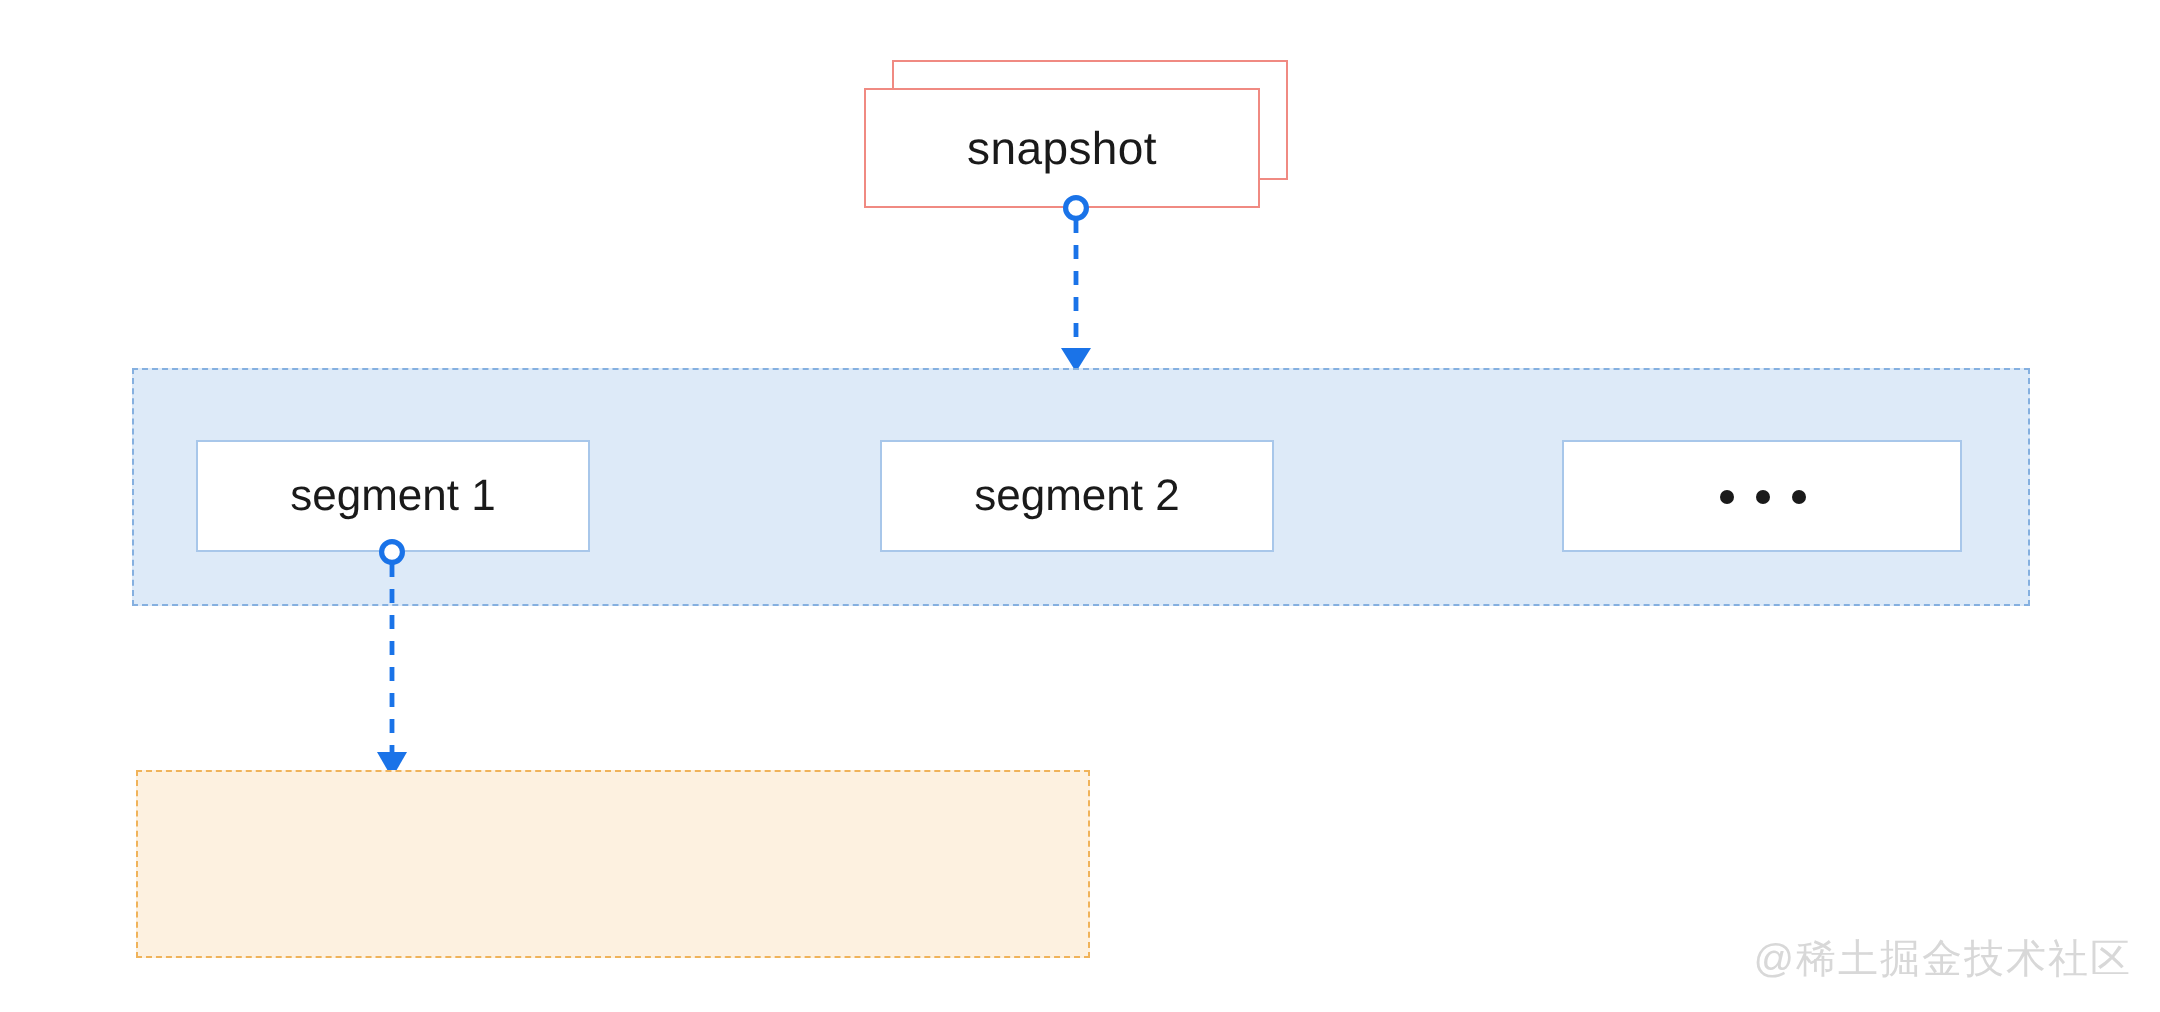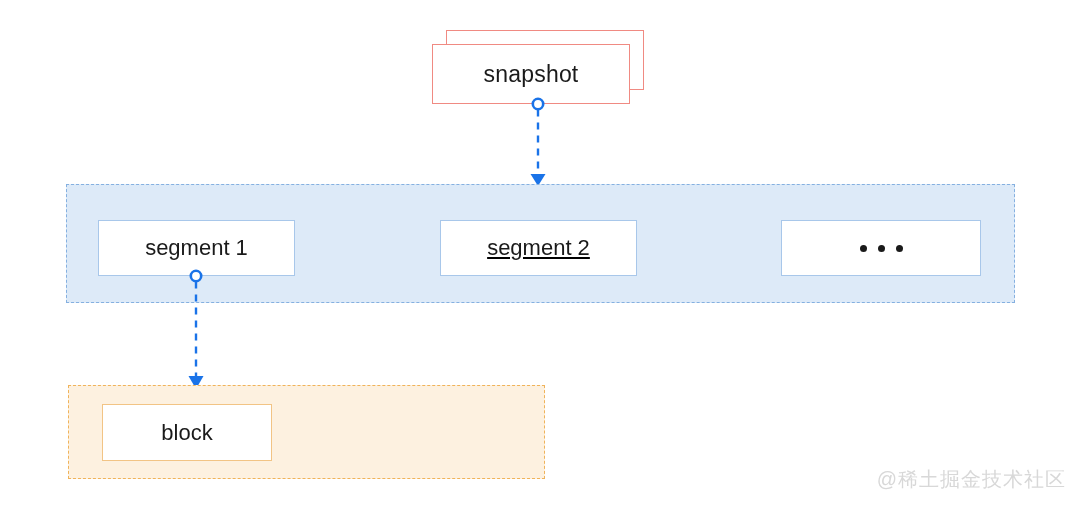--- a/index.html
+++ b/index.html
@@ -69,21 +69,21 @@
     box-sizing: border-box;
     display: flex;
     align-items: center;
     justify-content: center;
   }
   .seg-box .label {
     font-size: 22px;
     color: #1a1a1a;
   }
   #seg1 { left: 98px;  width: 197px; }
-  #seg2 { left: 440px; width: 197px; text-decoration: underline; }
+  #seg2 { left: 440px; width: 197px; }
   #seg3 { left: 781px; width: 200px; }
 
   .dots {
     display: flex;
     gap: 11px;
     align-items: center;
   }
   .dots i {
     display: block;
     width: 7px;
@@ -175,20 +175,17 @@
   </div>
 
   <svg class="connector" id="conn2" viewBox="0 0 52 128" width="52" height="128">
     <circle cx="26" cy="8" r="5.2" fill="#ffffff" stroke="#1a73e8" stroke-width="2.6"></circle>
     <line x1="26" y1="13.5" x2="26" y2="108" stroke="#1a73e8" stroke-width="2.4" stroke-dasharray="7 6"></line>
     <path d="M 18.5 108 L 33.5 108 L 26 121 Z" fill="#1a73e8"></path>
   </svg>
 
   <div class="orange-container"></div>
 
-  <div class="leaf-box" id="blockBox">
-    <span class="label">block</span>
-  </div>
 
 
   <div class="watermark">@稀土掘金技术社区</div>
 
 </div>
 
 </body></html>

